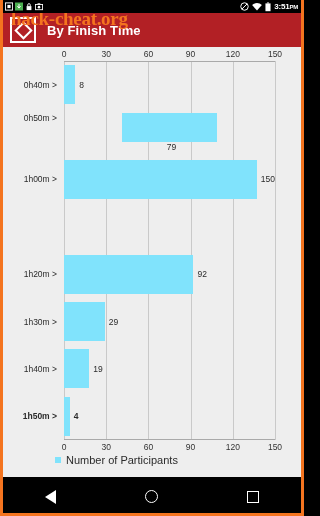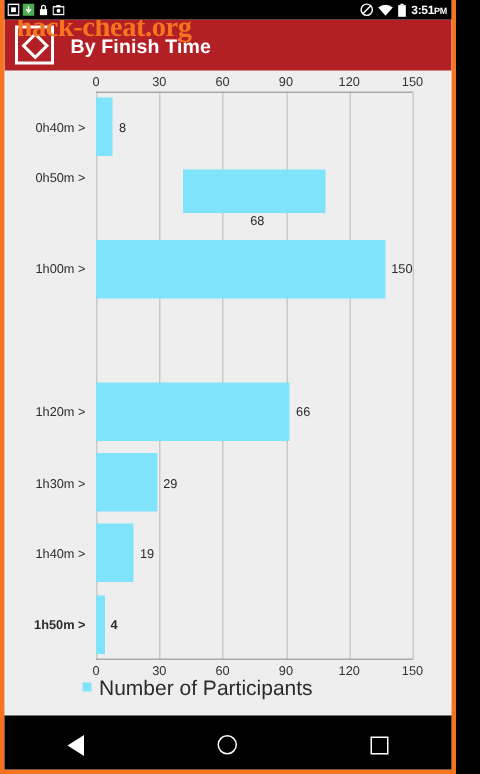--- a/index.html
+++ b/index.html
@@ -138,21 +138,21 @@
     text-align: right;
   }
 
   
   #legend {
     position: absolute;
     left: 52px; bottom: 8px;
     display: flex; align-items: center; gap: 5px;
   }
   #legend .swatch { width: 6px; height: 6px; background: #80e3fc; display: block; }
-  #legend .ltext { font-size: 14px; color: #2b2b2b; }
+  #legend .ltext { font-size: 11px; color: #2b2b2b; }
 
   
   #navbar {
     position: absolute; bottom: -3px; left: -3px; right: -3px;
     height: 39px;
     background: #000;
     display: flex; align-items: center; justify-content: space-around;
     z-index: 30;
   }
   .nav-btn { width: 40px; height: 39px; display: flex; align-items: center; justify-content: center; }
@@ -251,31 +251,31 @@
         </div>
       <div id="bars">
           <div class="bar-row" style="top: 1.1%; height: 10.3%;">
             <div class="cat-label">0h40m &gt;</div>
             <div class="bar" style="width: 5.33333%; background: rgb(128, 227, 252);"></div>
             <div class="bar-value">8</div>
           </div>
           <div class="bar-row" style="top: 13.6%; height: 10.3%; flex-direction: column;">
             <div class="cat-label">0h50m &gt;</div>
             <div class="bar" style="width: 45.3333%; background: rgb(128, 227, 252);"></div>
-            <div class="bar-value">68</div>
+            <div class="bar-value">79</div>
           </div>
           <div class="bar-row" style="top: 26.1%; height: 10.3%;">
             <div class="cat-label">1h00m &gt;</div>
             <div class="bar" style="width: 100%; background: rgb(128, 227, 252);"></div>
             <div class="bar-value">150</div>
           </div>
           <div class="bar-row" style="top: 51.1%; height: 10.3%;">
             <div class="cat-label">1h20m &gt;</div>
             <div class="bar" style="width: 61.3333%; background: rgb(128, 227, 252);"></div>
-            <div class="bar-value">66</div>
+            <div class="bar-value">92</div>
           </div>
           <div class="bar-row" style="top: 63.6%; height: 10.3%;">
             <div class="cat-label">1h30m &gt;</div>
             <div class="bar" style="width: 19.3333%; background: rgb(128, 227, 252);"></div>
             <div class="bar-value">29</div>
           </div>
           <div class="bar-row" style="top: 76.1%; height: 10.3%;">
             <div class="cat-label">1h40m &gt;</div>
             <div class="bar" style="width: 12%; background: rgb(128, 227, 252);"></div>
             <div class="bar-value">19</div>

